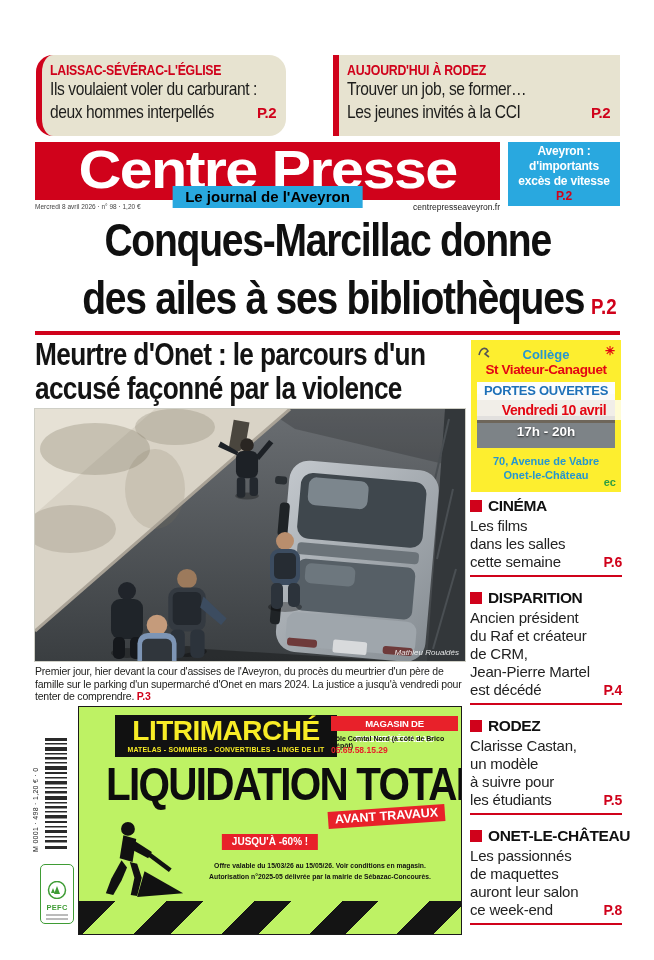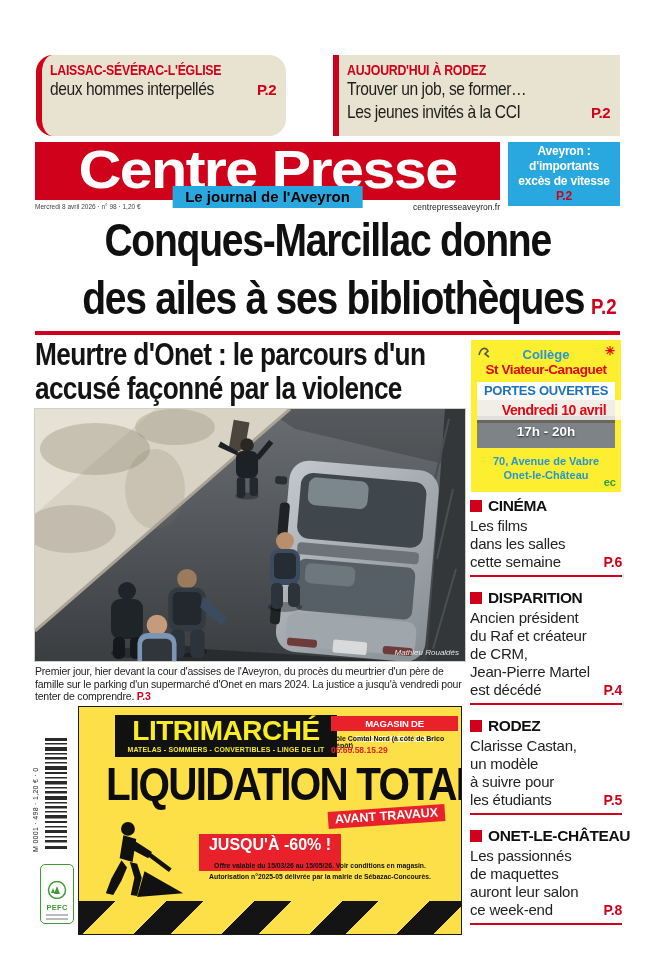--- a/index.html
+++ b/index.html
@@ -76,37 +76,37 @@
   .side-item { margin-bottom:12px; }
   .side-head { display:flex; align-items:center; gap:6px; font-weight:bold; font-size:15.5px;
     letter-spacing:-.4px; color:#101010; margin-bottom:2px; white-space:nowrap; }
   .sq { width:12px; height:12px; background:#d0021b; flex:0 0 auto; }
   .side-line { font-size:15px; color:#222; line-height:18px; letter-spacing:-.2px; }
   .side-last { display:flex; justify-content:space-between; align-items:baseline; font-size:15px;
     color:#222; line-height:18px; border-bottom:2px solid #d0021b; padding-bottom:4px; letter-spacing:-.2px; }
   .side-last .pg-red { font-size:14px; }
 
   
-  .store-ad { position:absolute; left:78px; top:706px; width:384px; height:229px; background:#fde047;
+  .store-ad { position:absolute; left:78px; top:706px; width:384px; height:229px; background:#bef264;
     border:1px solid #1a1a1a; box-sizing:border-box; overflow:hidden; }
   .brand-box { position:absolute; left:36px; top:8px; width:222px; height:42px; background:#111;
     color:#f8ec26; text-align:center; }
   .brand { font-size:28px; font-weight:bold; letter-spacing:-.5px; line-height:31px; }
   .brand-sub { font-size:6.9px; font-weight:bold; letter-spacing:.2px; }
   .store-banner { position:absolute; left:252px; top:9px; width:127px; height:15px; background:#e8212a;
     color:#fff; font-weight:bold; font-size:9.5px; text-align:center; line-height:15px; letter-spacing:-.2px; }
   .store-loc { position:absolute; left:252px; top:28px; width:130px; font-size:7px; font-weight:bold; color:#111; }
   .store-phone { position:absolute; left:252px; top:38px; font-size:8.5px; font-weight:bold; color:#e8212a; }
   .liq { position:absolute; left:0; top:50px; width:100%; text-align:center; color:#0d0d0d;
     font-weight:bold; font-size:46px; letter-spacing:-2px; }
   .liq .condC { transform:scaleX(.88); }
   .avant { position:absolute; right:16px; top:101px; background:#e8212a; color:#fff; font-weight:bold;
     font-size:12.5px; padding:1px 7px 2px; transform:rotate(-4deg); }
   .jusqua { position:absolute; left:50%; top:127px; transform:translateX(-50%); background:#e8212a;
-    color:#fff; font-weight:bold; font-size:16px; padding:2px 10px 17px; white-space:nowrap; }
+    color:#fff; font-weight:bold; font-size:10px; padding:2px 10px 3px; white-space:nowrap; }
   .legal { position:absolute; left:112px; top:154px; width:258px; font-size:6.8px; font-weight:bold;
     color:#111; text-align:center; line-height:1.55; }
   .worker { position:absolute; left:14px; top:112px; }
   .hazard { position:absolute; left:0; bottom:0; width:100%; height:33px;
     background:repeating-linear-gradient(135deg,#141414 0 26px,transparent 26px 62px); }
 
   
   .spine-text { position:absolute; left:32px; top:740px; height:112px; writing-mode:vertical-rl;
     transform:rotate(180deg); font-size:7px; color:#222; letter-spacing:.3px; }
   .barcode { position:absolute; left:45px; top:738px; }
@@ -115,20 +115,21 @@
   .pefc-label { color:#3f9c35; font-weight:bold; font-size:7.5px; letter-spacing:.3px; }
   .pefc-micro { width:22px; height:2px; background:#bbb; margin:2px auto 0; }
 </style>
 </head>
 <body>
 
 <div class="page">
 
   <div class="teaser t0">
     <div class="teaser-kicker"><span class="cond">LAISSAC-SÉVÉRAC-L'ÉGLISE</span></div>
+    <div class="teaser-line"><span class="cond">Ils voulaient voler du carburant :</span></div>
     <div class="teaser-line teaser-row">
       <span class="cond">deux hommes interpellés</span>
       <span class="pg-red">P.2</span>
     </div>
   </div>
   <div class="teaser t1">
     <div class="teaser-kicker"><span class="cond">AUJOURD'HUI À RODEZ</span></div>
     <div class="teaser-line"><span class="cond">Trouver un job, se former…</span></div>
     <div class="teaser-line teaser-row">
       <span class="cond">Les jeunes invités à la CCI</span>

